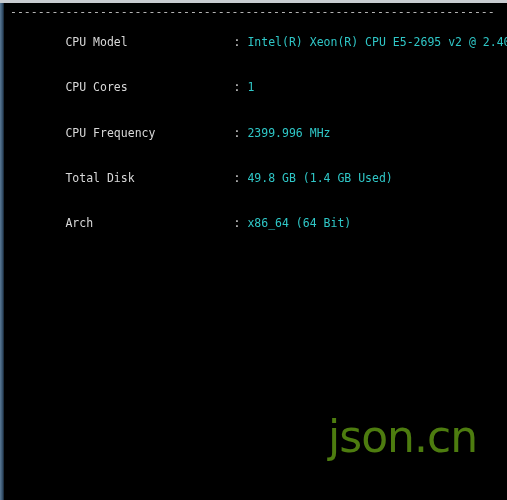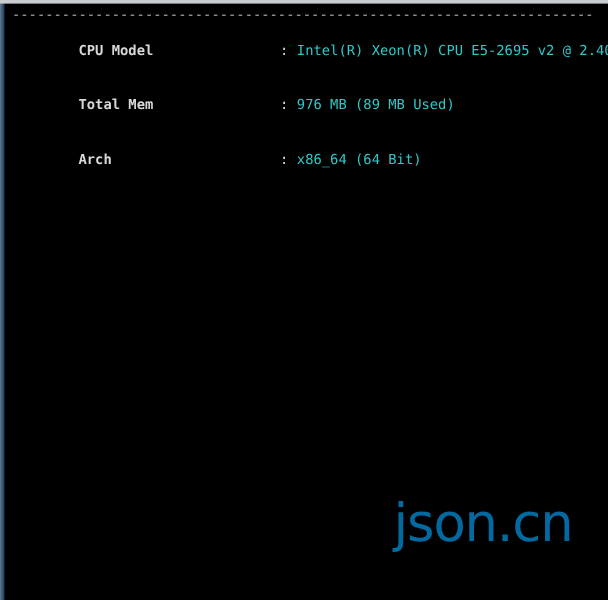--- a/index.html
+++ b/index.html
@@ -56,35 +56,34 @@
     font-size: 11.5px;
     line-height: 15.1px;
     white-space: pre;
     overflow: hidden;
     height: 15.1px;
   }
   .label {
     color: #d8d8d8;
     display: inline-block;
     width: 168px;
-    font-weight: bold;
   }
   .colon {
     color: #d8d8d8;
     display: inline-block;
     width: 14px;
   }
   .val-cyan { color: #2fc7c7; }
   .watermark {
     position: absolute;
     left: 328px;
     top: 415px;
     font-family: "DejaVu Sans", "Liberation Sans", sans-serif;
     font-size: 44px;
-    color: #0369a1;
+    color: #4d7c0f;
     letter-spacing: -1px;
     z-index: 10;
     pointer-events: none;
     line-height: 44px;
   }
 </style>
 </head>
 <body>
 
 <div id="terminal">
@@ -94,21 +93,27 @@
 
   <div class="screen">
 
     <div class="sep">----------------------------------------------------------------------</div>
 
     <div>
       <div class="line">
         <span class="label">CPU Model</span><span class="colon">:</span><span class="val-cyan">Intel(R) Xeon(R) CPU E5-2695 v2 @ 2.40GHz</span>
       </div>
       <div class="line">
-        <span class="label">Total Mem</span><span class="colon">:</span><span class="val-cyan">976 MB (89 MB Used)</span>
+        <span class="label">CPU Cores</span><span class="colon">:</span><span class="val-cyan">1</span>
+      </div>
+      <div class="line">
+        <span class="label">CPU Frequency</span><span class="colon">:</span><span class="val-cyan">2399.996 MHz</span>
+      </div>
+      <div class="line">
+        <span class="label">Total Disk</span><span class="colon">:</span><span class="val-cyan">49.8 GB (1.4 GB Used)</span>
       </div>
       <div class="line">
         <span class="label">Arch</span><span class="colon">:</span><span class="val-cyan">x86_64 (64 Bit)</span>
       </div>
 
     </div>
 
   </div>
 
   <div class="watermark">json.cn</div>

